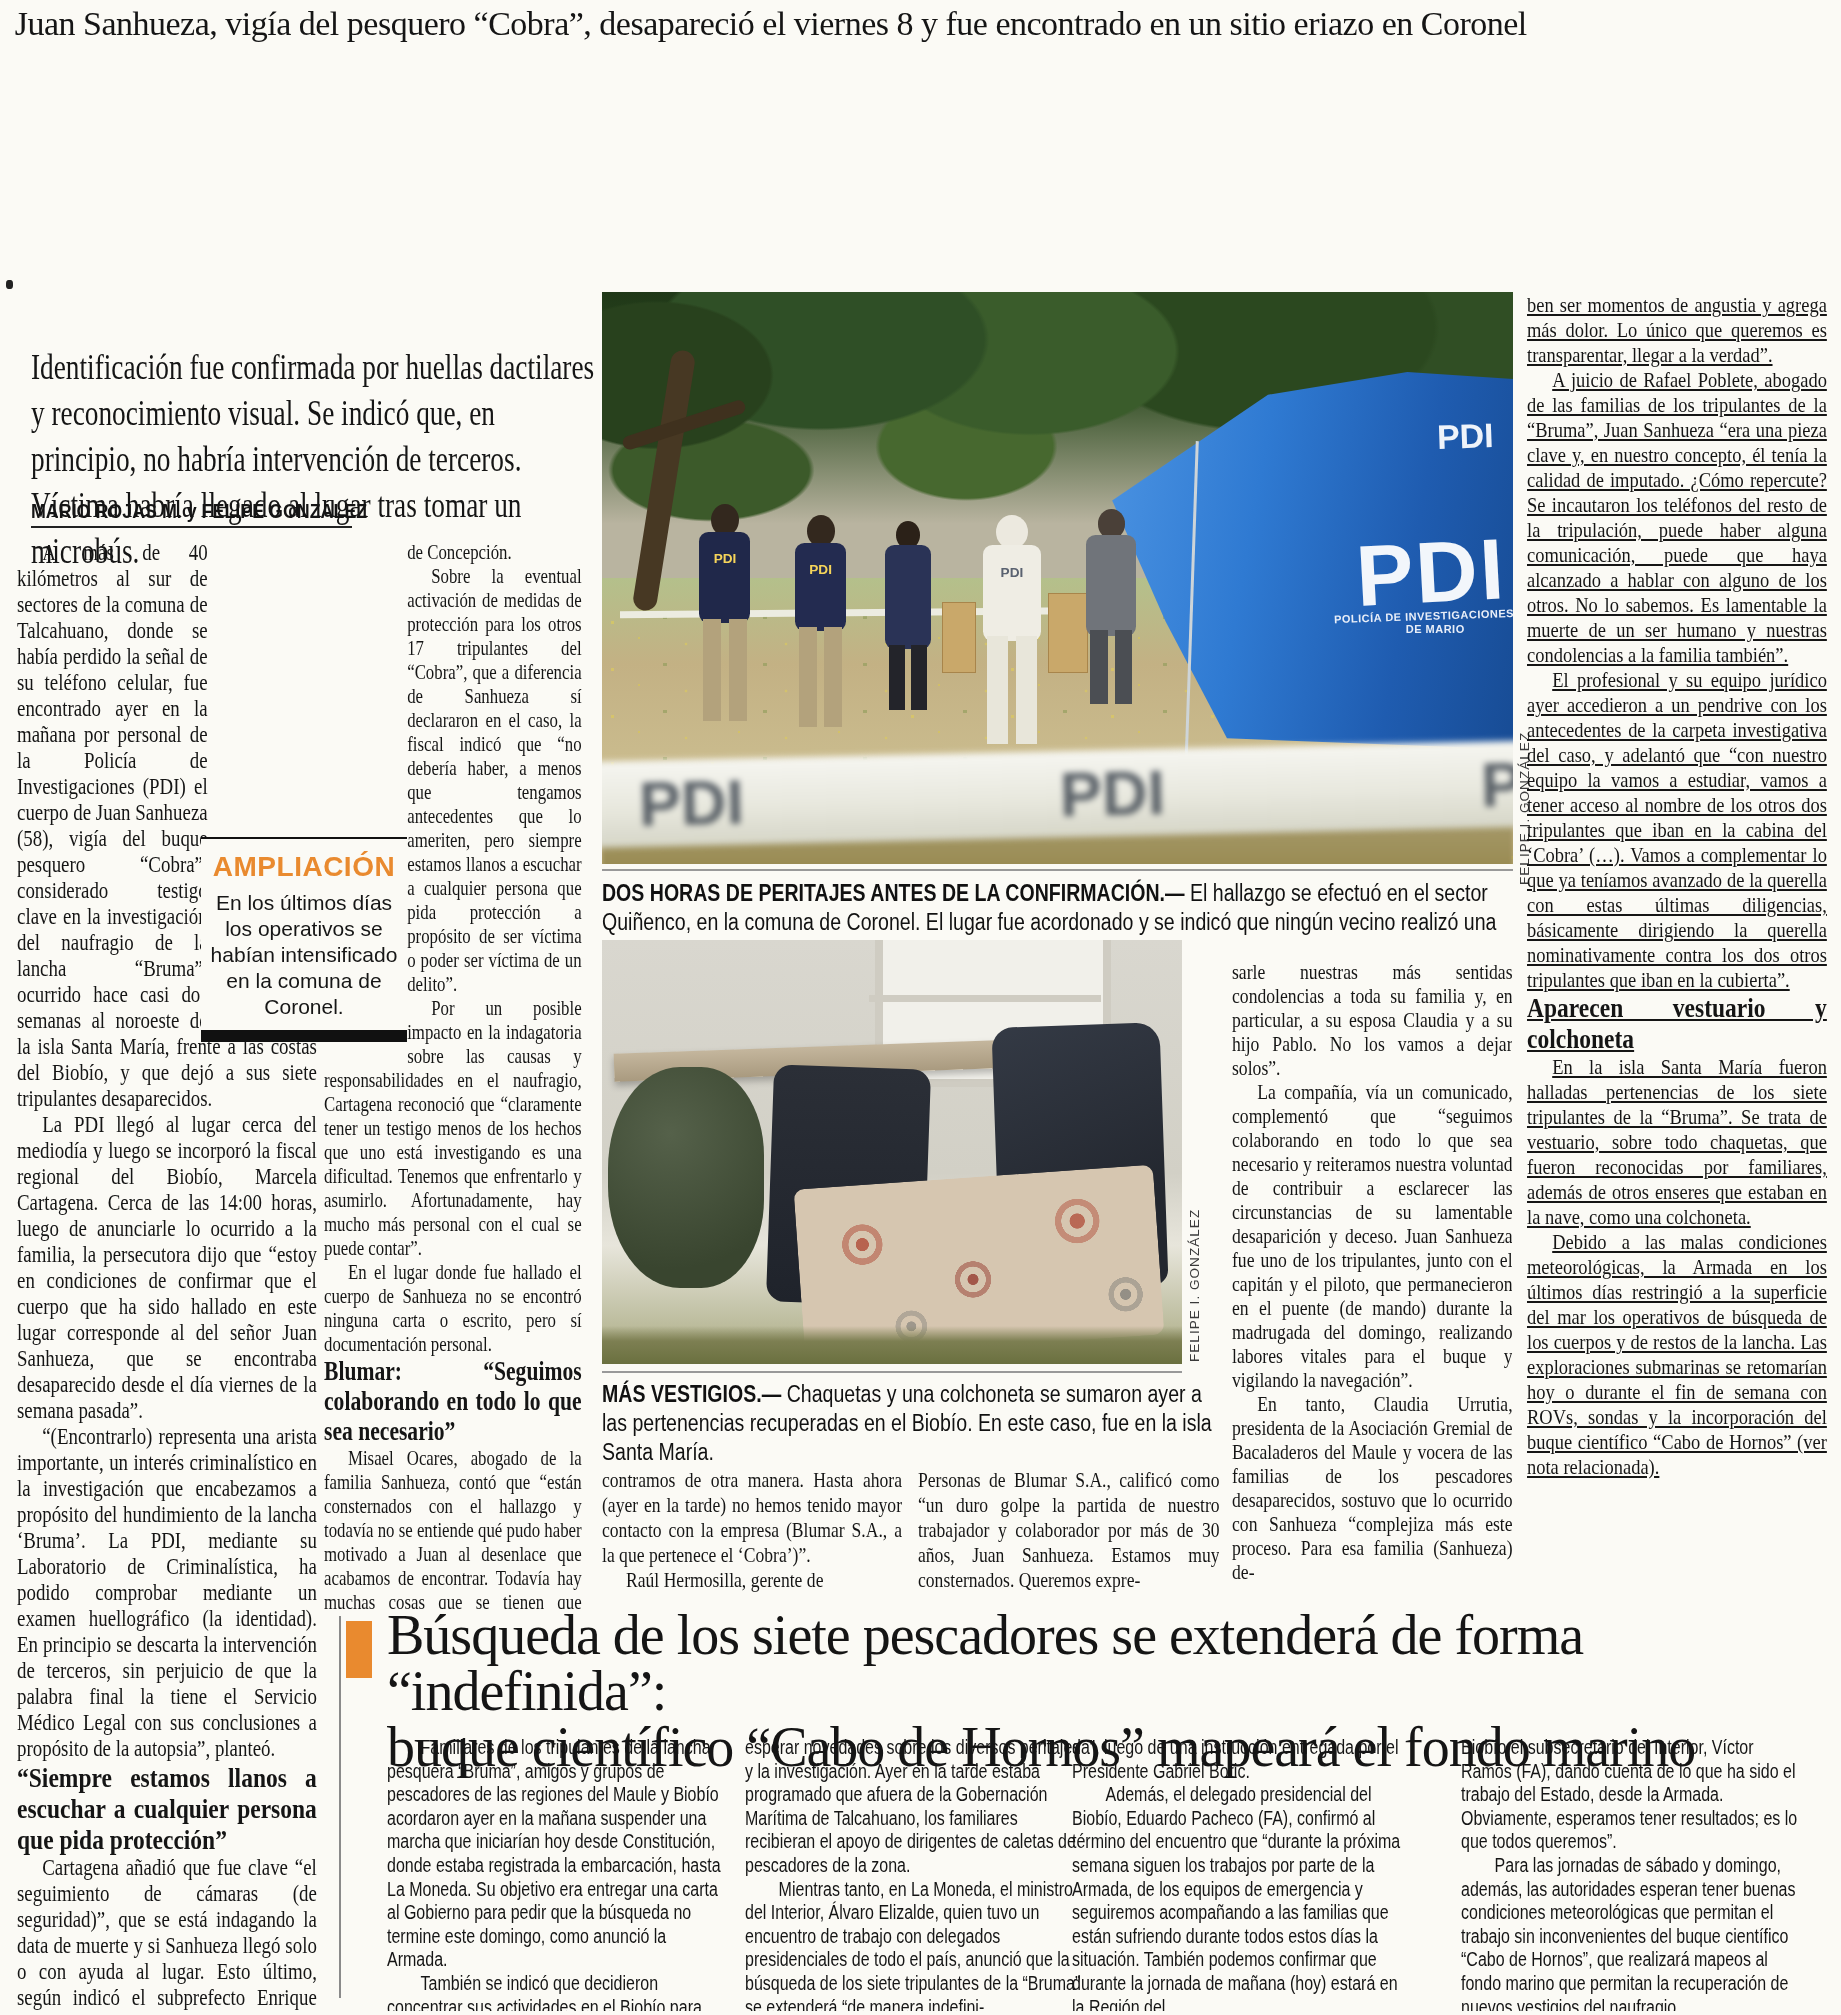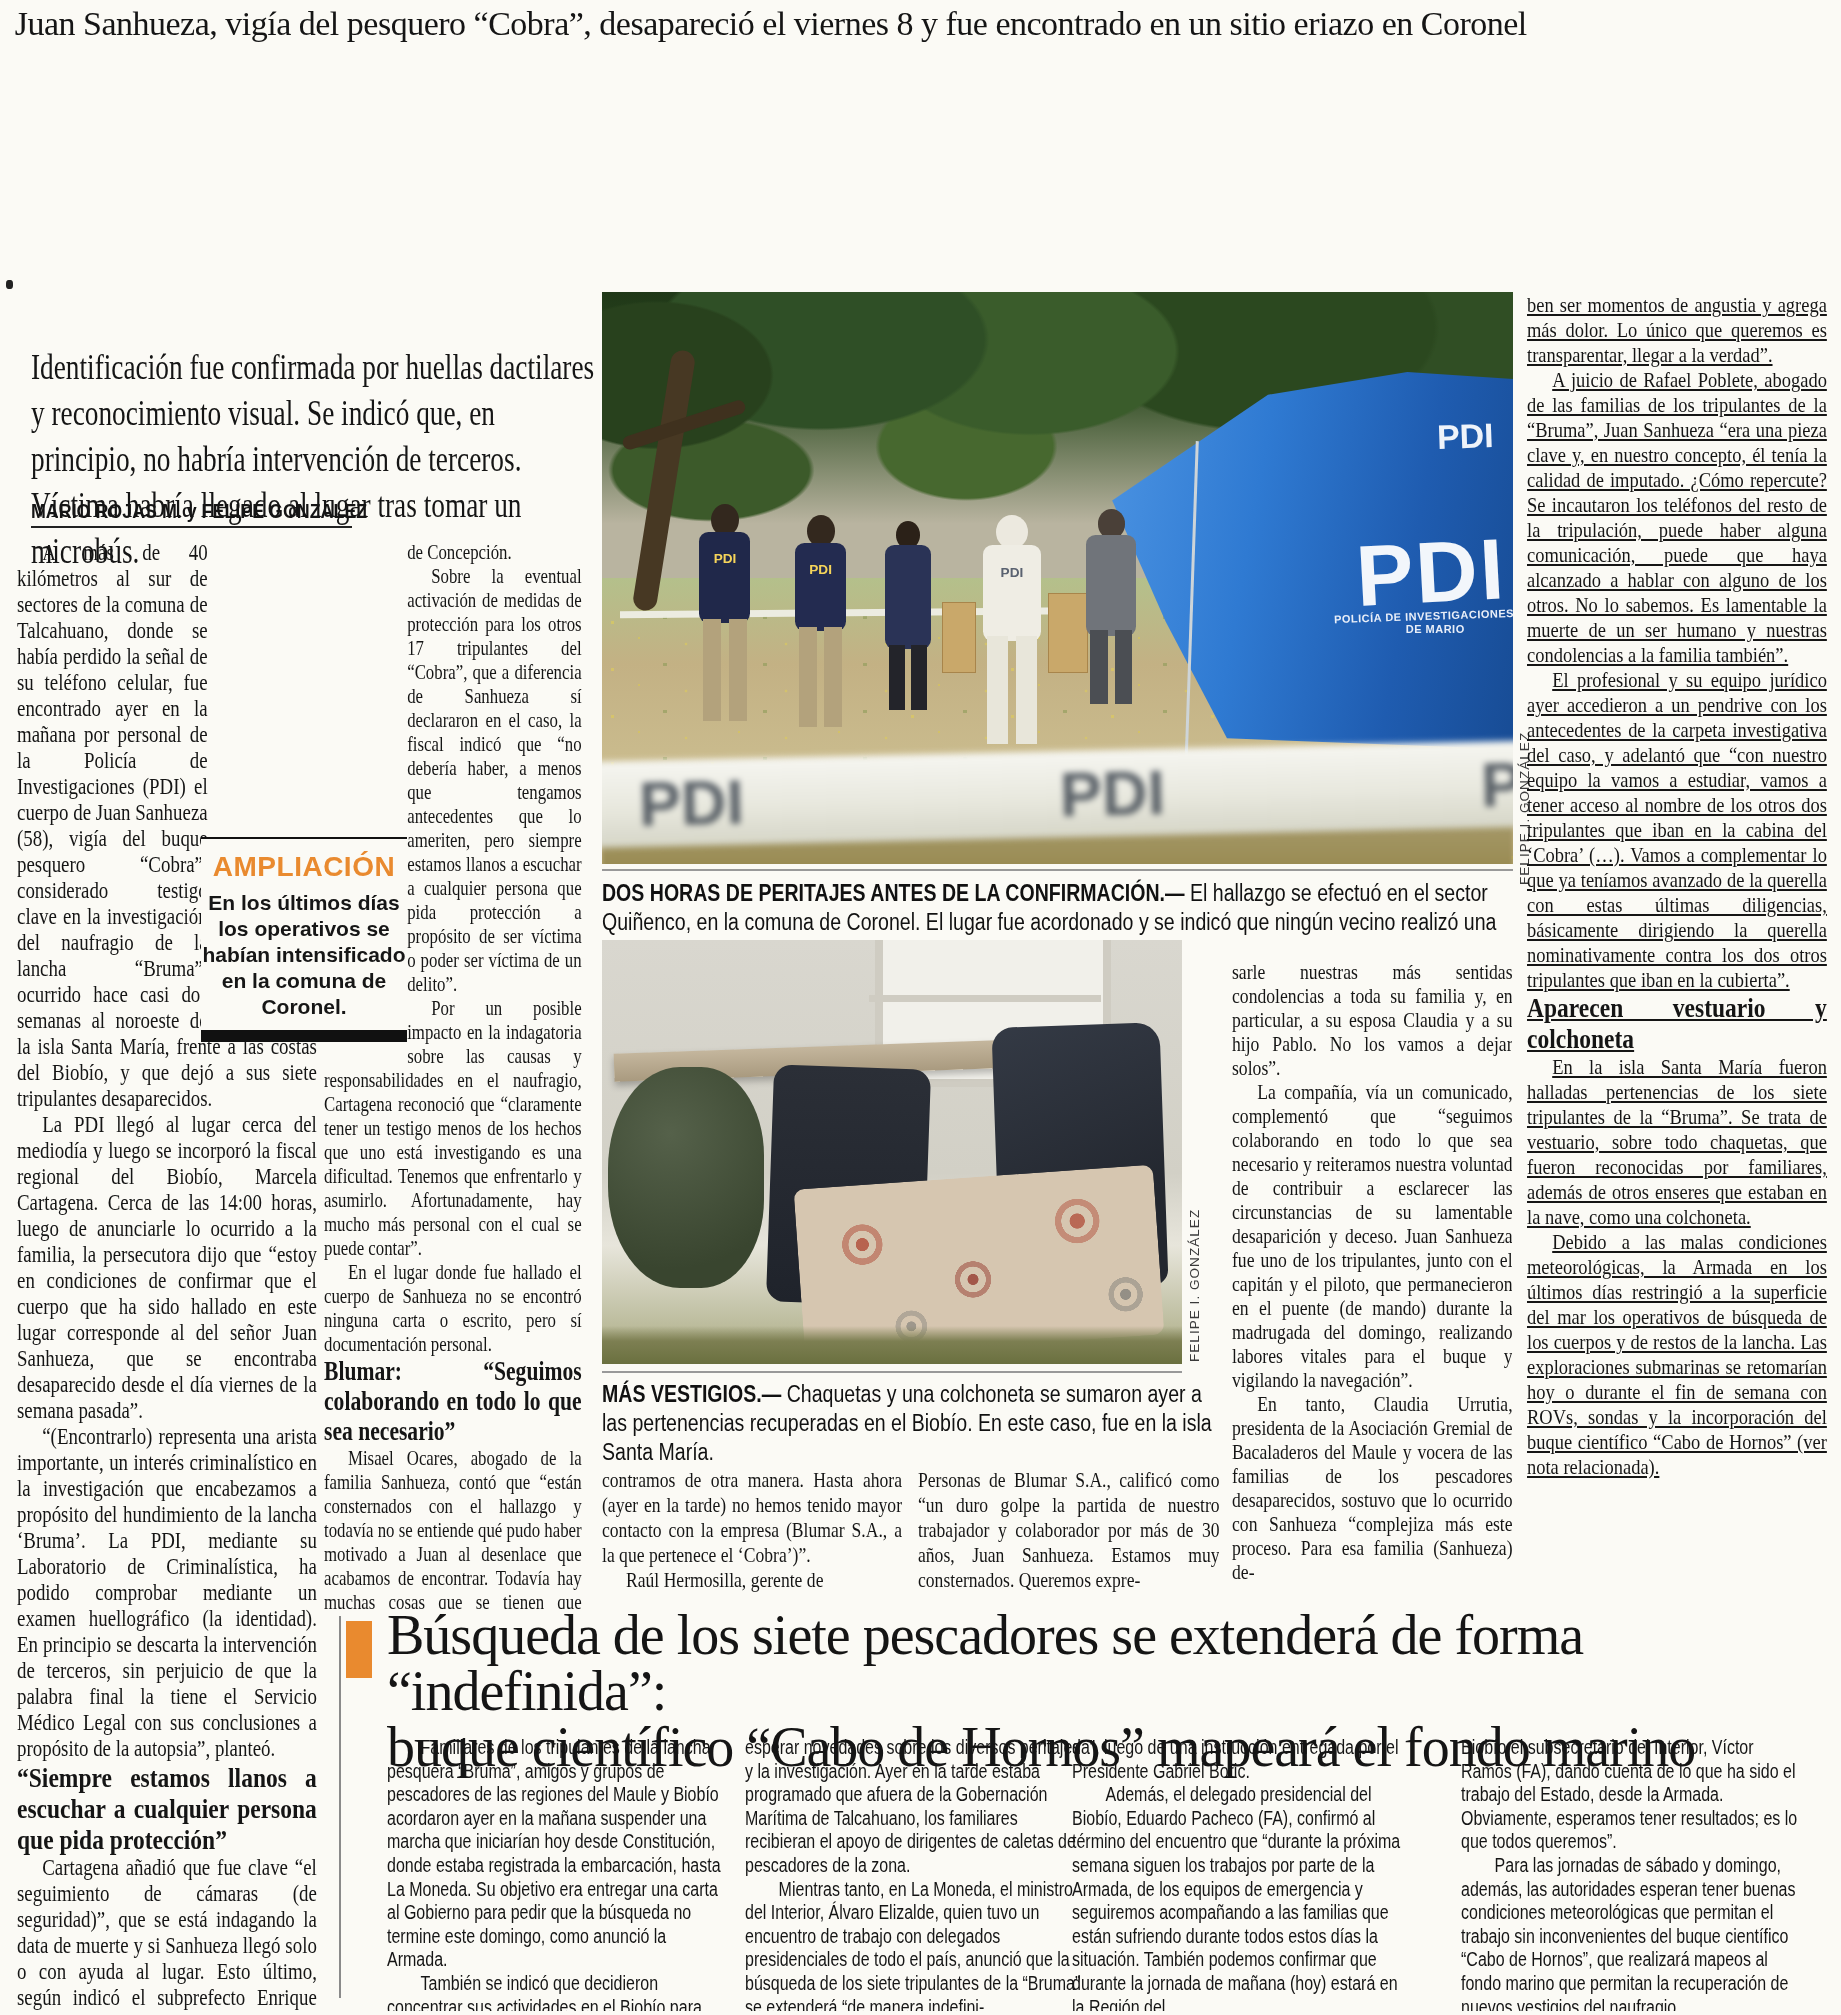--- a/index.html
+++ b/index.html
@@ -19,21 +19,21 @@
   .subhead{font-weight:bold;font-size:28px;line-height:31px;margin:13.6px 0 9.4px 0;text-align:left;text-indent:0;}
   .subhead2{font-weight:bold;font-size:27px;line-height:30px;margin:15.7px 0 8.4px 0;text-align:left;text-indent:0;}
   .caption{font-family:"Liberation Sans",sans-serif;font-size:23px;line-height:29px;color:#111;text-align:left;}
   .caption b{font-weight:bold;}
   .credit{font-family:"Liberation Sans",sans-serif;font-size:13.6px;color:#3a3a3a;letter-spacing:1px;
           writing-mode:vertical-rl;transform:rotate(180deg);white-space:nowrap;}
   .rule{background:#999;}
   .amp-box{z-index:5;background:#fbfaf5;text-align:center;}
   .amp-top{height:2.1px;background:#111;margin-bottom:11.5px;}
   .amp-label{font-family:"Liberation Sans",sans-serif;font-weight:bold;font-size:28px;letter-spacing:0.5px;color:#e98a2f;margin-bottom:7.3px;}
-  .amp-text{font-family:"Liberation Sans",sans-serif;font-weight:bold;font-size:21px;line-height:26px;color:#161616;}
+  .amp-text{font-family:"Liberation Sans",sans-serif;font-weight:normal;font-size:21px;line-height:26px;color:#161616;}
   .amp-bar{height:11.5px;background:#111;margin-top:10.5px;}
   .note-head{font-size:56px;line-height:56px;letter-spacing:-1px;}
   .notecol{overflow:hidden;}
   .notecol p{margin:0;font-family:"Liberation Sans",sans-serif;font-size:20px;line-height:23.6px;text-align:left;}
   .nind{text-indent:42px;}
   .vrule{background:#8a8a8a;}
   
   .photo{overflow:hidden;background:#b9b4a0;}
   .photo *{position:absolute;}
   .p1-sky{inset:0;background:linear-gradient(#c7dce9 0%,#cfe2ec 38%,#bccfa8 50%,#c3b184 62%,#cbbا88 75%,#c9b886 100%);}

